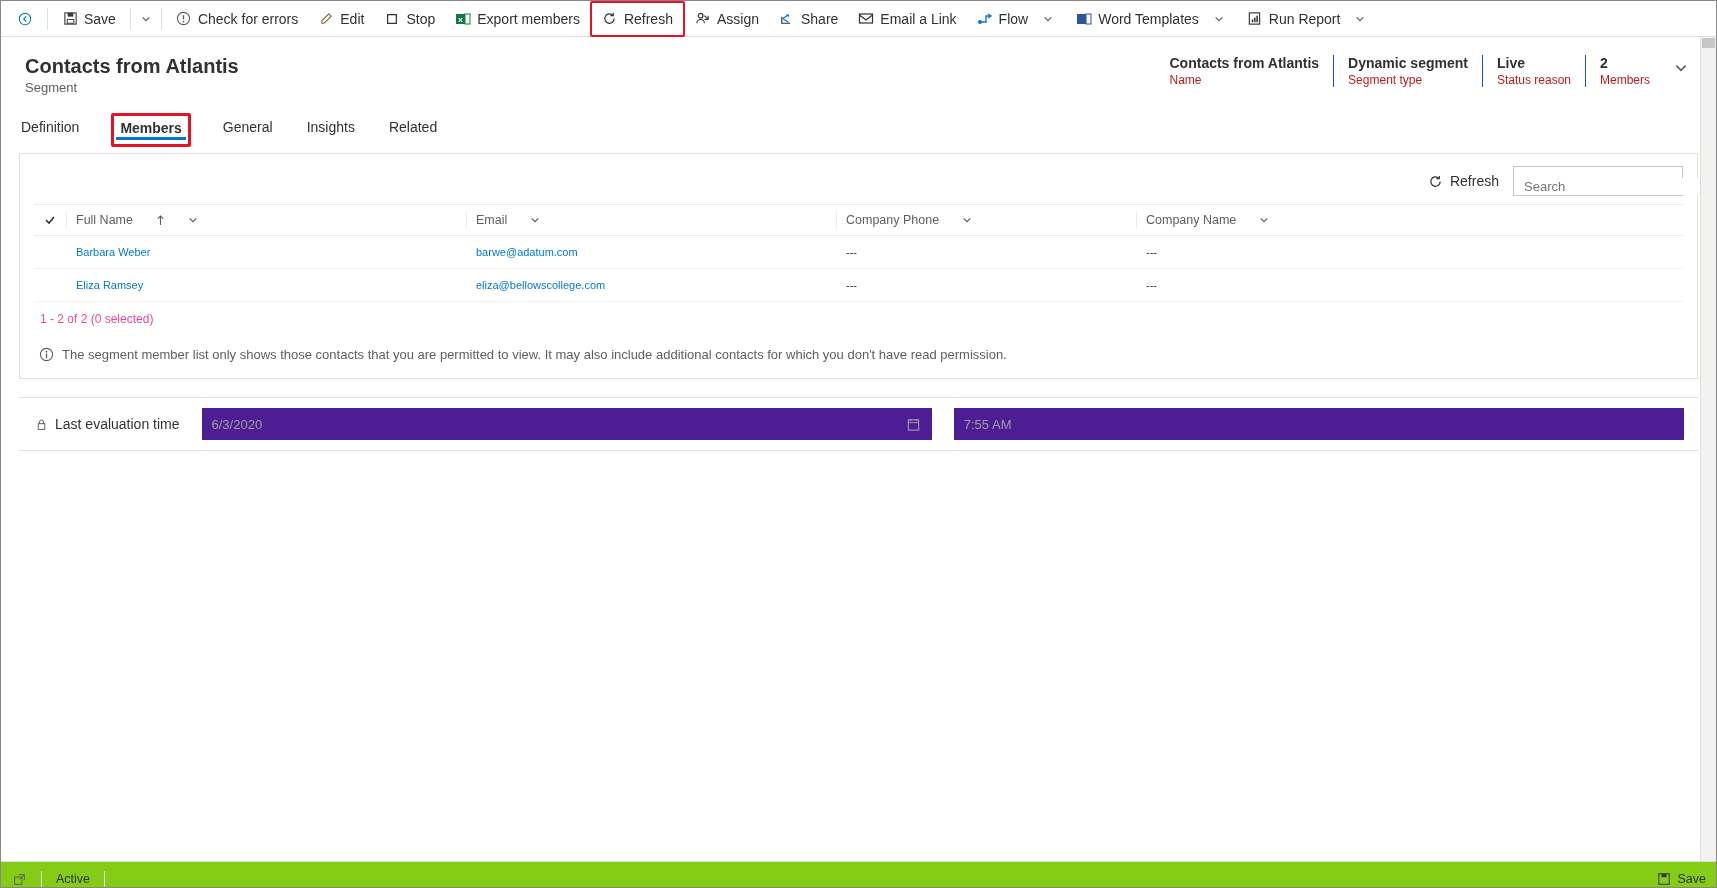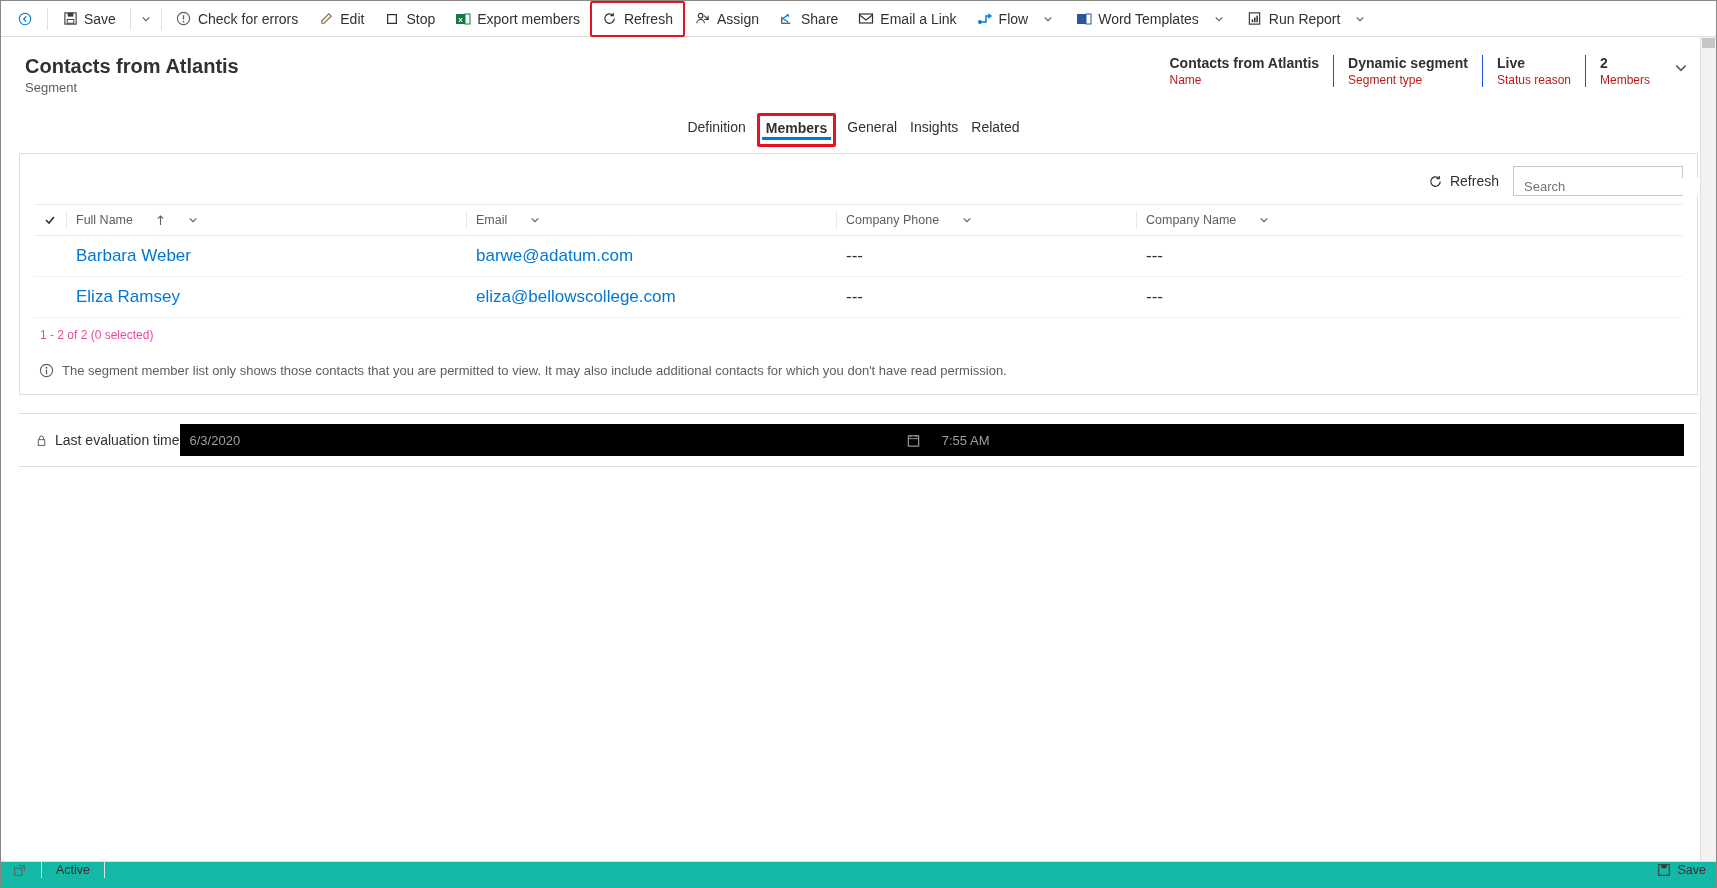--- a/index.html
+++ b/index.html
@@ -20,56 +20,56 @@
   .title { font-size: 20px; font-weight: 600; }
   .subtitle { font-size: 13px; color: #605e5c; margin-top: 2px; }
   .header-right { display: flex; align-items: flex-start; gap: 0; }
   .stat { padding: 0 14px; border-left: 1px solid #1d4ed8; }
   .stat:first-child { border-left: none; }
   .stat .val { font-size: 14px; font-weight: 600; }
   .stat .lbl { font-size: 12px; color: #b91c1c; margin-top: 2px; }
   .expander { padding: 6px 10px; cursor: pointer; }
 
   
-  .tabs { display: flex; padding: 12px 28px 0 18px; gap: 9px; justify-content: center; }
+  .tabs { display: flex; padding: 12px 28px 0 18px; gap: 30px; }
   .tab { padding: 6px 2px 10px 2px; cursor: pointer; color: #323130; position: relative; }
   .tab.active { font-weight: 600; }
   .tab.active::after { content: ""; position: absolute; left: 2px; right: 2px; bottom: 4px; height: 3px; background: #0078d4; }
   .tab.boxed { border: 3px solid #e81123; border-radius: 2px; padding: 4px 6px 8px 6px; }
 
   
   .panel { margin: 6px 18px 0 18px; border: 1px solid #e1dfdd; padding: 12px 14px 16px 14px; }
   .panel-toolbar { display: flex; justify-content: flex-end; align-items: center; gap: 14px; margin-bottom: 8px; }
   .refresh-inline { display: inline-flex; align-items: center; gap: 6px; cursor: pointer; color: #323130; }
   .search { display: flex; align-items: flex-end; border: 1px solid #c8c6c4; height: 30px; width: 170px; padding: 0 8px; }
   .search input { border: none; outline: none; flex: 1; font-size: 13px; }
 
   table.grid { width: 100%; border-collapse: collapse; }
   .grid thead th { text-align: left; font-weight: 400; font-size: 12.5px; color: #605e5c; border-top: 1px solid #edebe9; border-bottom: 1px solid #edebe9; padding: 8px 10px; position: relative; }
   .grid thead th + th::before { content: ""; position: absolute; left: 0; top: 6px; bottom: 6px; width: 1px; background: #edebe9; }
   .th-inner { display: inline-flex; align-items: center; gap: 23px; }
-  .grid tbody td { padding: 10px 10px; border-bottom: 1px solid #f3f2f1; font-size: 17px; }
+  .grid tbody td { padding: 10px 10px; border-bottom: 1px solid #f3f2f1; font-size: 11px; }
   .link { color: #0078d4; cursor: pointer; }
   .checkcol { width: 32px; text-align: center; }
   .col-name { width: 400px; }
   .col-email { width: 370px; }
   .col-phone { width: 300px; }
 
   .pager { font-size: 12px; color: #ec4899; padding: 10px 6px 6px 6px; }
   .infobar { display: flex; align-items: center; gap: 8px; color: #605e5c; font-size: 13px; padding: 14px 4px 0 4px; }
 
   
-  .eval { margin: 18px 18px 0 18px; border-top: 1px solid #e1dfdd; border-bottom: 1px solid #e1dfdd; display: flex; align-items: center; padding: 10px 14px; gap: 0; }
-  .eval .field { display: flex; align-items: center; background: #000000; color: #a19f9d; height: 32px; padding: 0 10px; font-size: 13px; }
+  .eval { margin: 18px 18px 0 18px; border-top: 1px solid #e1dfdd; border-bottom: 1px solid #e1dfdd; display: flex; align-items: center; padding: 10px 14px; gap: 22px; }
+  .eval .field { display: flex; align-items: center; background: #4c1d95; color: #a19f9d; height: 32px; padding: 0 10px; font-size: 13px; }
   .eval .field.date { flex: 1; justify-content: space-between; }
   .eval .field.time { flex: 1; }
   .eval .lbl { display: inline-flex; align-items: center; gap: 6px; color: #323130; min-width: 140px; }
 
   
-  .statusbar { position: absolute; left:0; right:0; bottom:0; height: 26px; background: #14b8a6; border-top: 1px solid #e1dfdd; display: flex; align-items: flex-start; justify-content: space-between; padding: 0 10px; font-size: 12.5px; color: #323130; }
+  .statusbar { position: absolute; left:0; right:0; bottom:0; height: 26px; background: #84cc16; border-top: 1px solid #e1dfdd; display: flex; align-items: flex-end; justify-content: space-between; padding: 0 10px; font-size: 12.5px; color: #323130; }
   .statusbar .right { display: inline-flex; align-items: center; gap: 6px; cursor: pointer; }
   .scroll-fake { position:absolute; top:36px; right:0; bottom:26px; width:16px; background:#f3f2f1; border-left:1px solid #e1dfdd;}
   .scroll-thumb { position:absolute; top:1px; left:1px; right:1px; height:10px; background:#c8c6c4;}
 
   svg { display:block; }
 </style>
 </head>
 <body>
 
 <div class="app">

